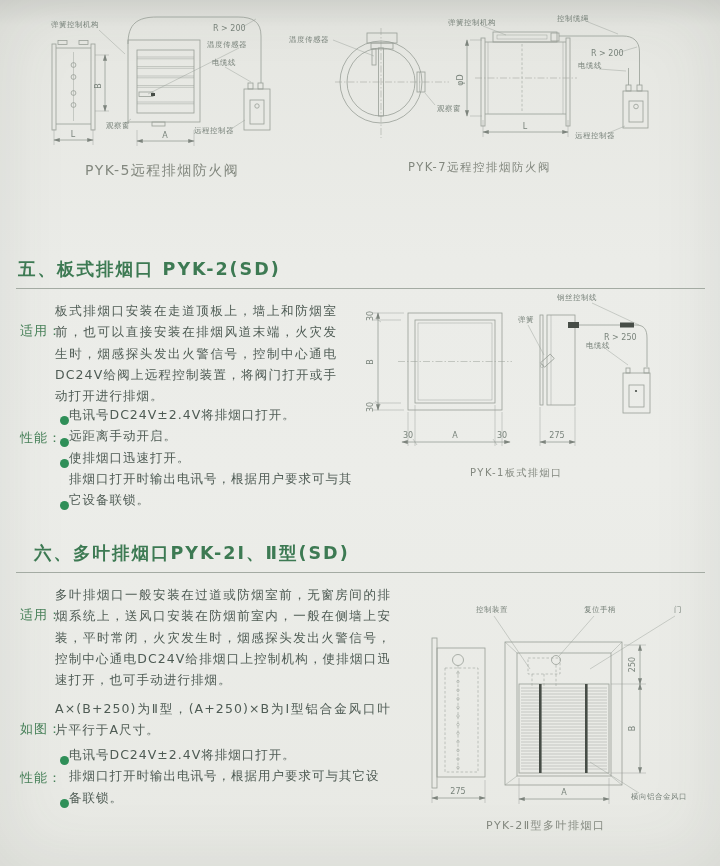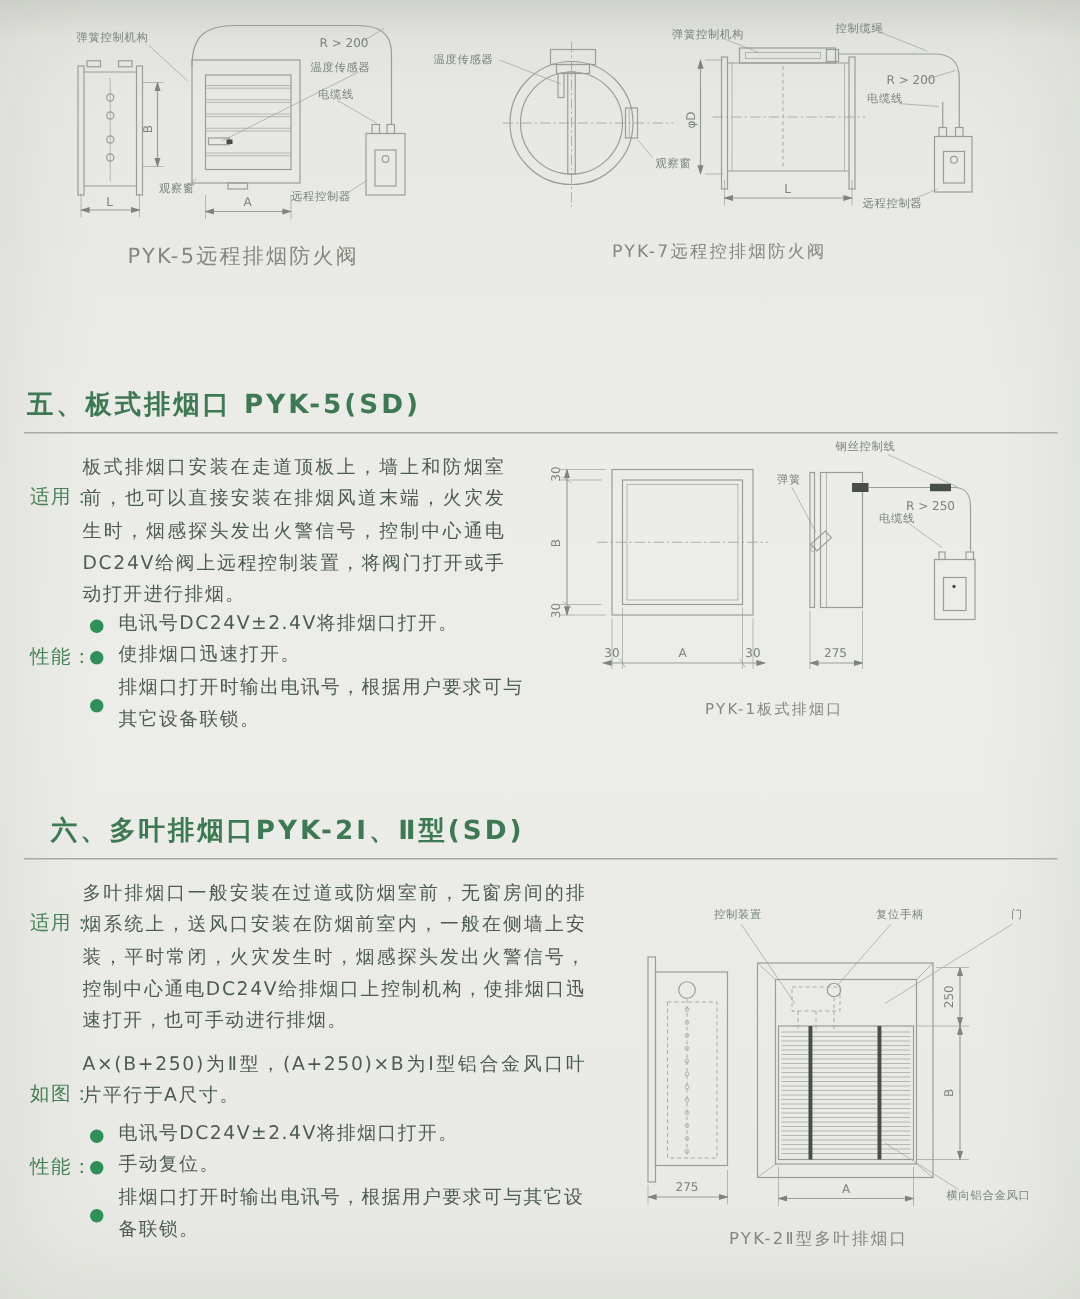--- a/index.html
+++ b/index.html
@@ -10,21 +10,21 @@
     font-family:"DejaVu Sans","Liberation Sans",sans-serif;
   }
   .abs { position:absolute; }
   .heading {
     color:#3d7a53; font-size:17.5px; font-weight:bold; letter-spacing:2px; white-space:nowrap;
   }
   .rule { position:absolute; height:1px; background:#a4aba3; }
   .fieldlabel { color:#478059; font-size:13px; letter-spacing:1px; white-space:nowrap;margin-top:21px; }
   .bodytext { color:#4e5b54; font-size:12.5px; line-height:21.3px; letter-spacing:1.1px; text-align:justify; }
   .perflist { margin:0; padding:0; list-style:none; }
-  .perflist li { display:flex; gap:10px; align-items:center; }
+  .perflist li { display:flex; gap:0; align-items:flex-end; }
   .perflist .txt { color:#4e5b54; font-size:12.5px; line-height:21.3px; letter-spacing:1px; }
   .dot { flex:0 0 auto; width:9px; height:9px; border-radius:50%; background:#2f8f58; margin-top:6px; }
   .cap { position:absolute; color:#83887f; letter-spacing:1.5px; white-space:nowrap; }
   .diag { position:absolute; }
   .diag line,.diag rect,.diag path,.diag circle,.diag polyline { stroke:#989e97; stroke-width:.8; fill:none; }
   .diag .thin { stroke-width:.45; }
   .diag .dashed { stroke-dasharray:2.6 2; stroke-width:.55; }
   .diag .dashdot { stroke-dasharray:7 2 1.5 2; stroke-width:.5; }
   .diag .fill-dark { fill:#474d47; stroke:none; }
   .diag .arr { fill:#7d847d; stroke:none; }
@@ -160,31 +160,35 @@
     <text x="4" y="34">温度传感器</text>
     <text x="152" y="103">观察窗</text>
     <text x="163" y="17">弹簧控制机构</text>
     <text x="272" y="13">控制缆绳</text>
     <text class="dim" x="306" y="48">R &gt; 200</text>
     <text x="293" y="60">电缆线</text>
     <text x="290" y="130">远程控制器</text>
   </svg>
   <div class="cap" style="left:408px;top:160px;font-size:11.5px">PYK-7远程控排烟防火阀</div>
 
-  <div class="abs heading" style="left:18px;top:257px">五、板式排烟口 PYK-5(SD)</div>
+  <div class="abs heading" style="left:18px;top:257px">五、板式排烟口 PYK-2(SD)</div>
   <div class="rule" style="left:16px;top:288px;width:689px"></div>
 
   <div class="abs fieldlabel" style="left:20px;top:301px">适用：</div>
   <div class="abs bodytext" style="left:55px;top:300px;width:282px">板式排烟口安装在走道顶板上，墙上和防烟室前，也可以直接安装在排烟风道末端，火灾发生时，烟感探头发出火警信号，控制中心通电DC24V给阀上远程控制装置，将阀门打开或手动打开进行排烟。</div>
 
   <div class="abs fieldlabel" style="left:20px;top:408px">性能：</div>
   <ul class="abs perflist" style="left:60px;top:404px;width:302px">
     <li>
         <span class="dot"></span>
         <span class="txt">电讯号DC24V±2.4V将排烟口打开。</span>
+      </li>
+    <li>
+        <span class="dot"></span>
+        <span class="txt">远距离手动开启。</span>
       </li>
     <li>
         <span class="dot"></span>
         <span class="txt">使排烟口迅速打开。</span>
       </li>
     <li>
         <span class="dot"></span>
         <span class="txt">排烟口打开时输出电讯号，根据用户要求可与其它设备联锁。</span>
       </li>
   </ul>
@@ -262,24 +266,20 @@
   <div class="abs bodytext" style="left:55px;top:584px;width:336px">多叶排烟口一般安装在过道或防烟室前，无窗房间的排烟系统上，送风口安装在防烟前室内，一般在侧墙上安装，平时常闭，火灾发生时，烟感探头发出火警信号，控制中心通电DC24V给排烟口上控制机构，使排烟口迅速打开，也可手动进行排烟。</div>
 
   <div class="abs fieldlabel" style="left:20px;top:699px">如图：</div>
   <div class="abs bodytext" style="left:55px;top:698px;width:336px">A×(B+250)为Ⅱ型，(A+250)×B为Ⅰ型铝合金风口叶片平行于A尺寸。</div>
 
   <div class="abs fieldlabel" style="left:20px;top:748px">性能：</div>
   <ul class="abs perflist" style="left:60px;top:744px;width:330px">
     <li>
         <span class="dot"></span>
         <span class="txt">电讯号DC24V±2.4V将排烟口打开。</span>
-      </li>
-    <li>
-        <span class="dot"></span>
-        <span class="txt">手动复位。</span>
       </li>
     <li>
         <span class="dot"></span>
         <span class="txt">排烟口打开时输出电讯号，根据用户要求可与其它设备联锁。</span>
       </li>
   </ul>
 
   <svg class="diag" style="left:418px;top:596px" width="298" height="214" viewBox="0 0 298 214">
     <defs>
       <marker id="a2" viewBox="0 0 10 10" refX="9" refY="5" markerWidth="8" markerHeight="8" orient="auto-start-reverse">

